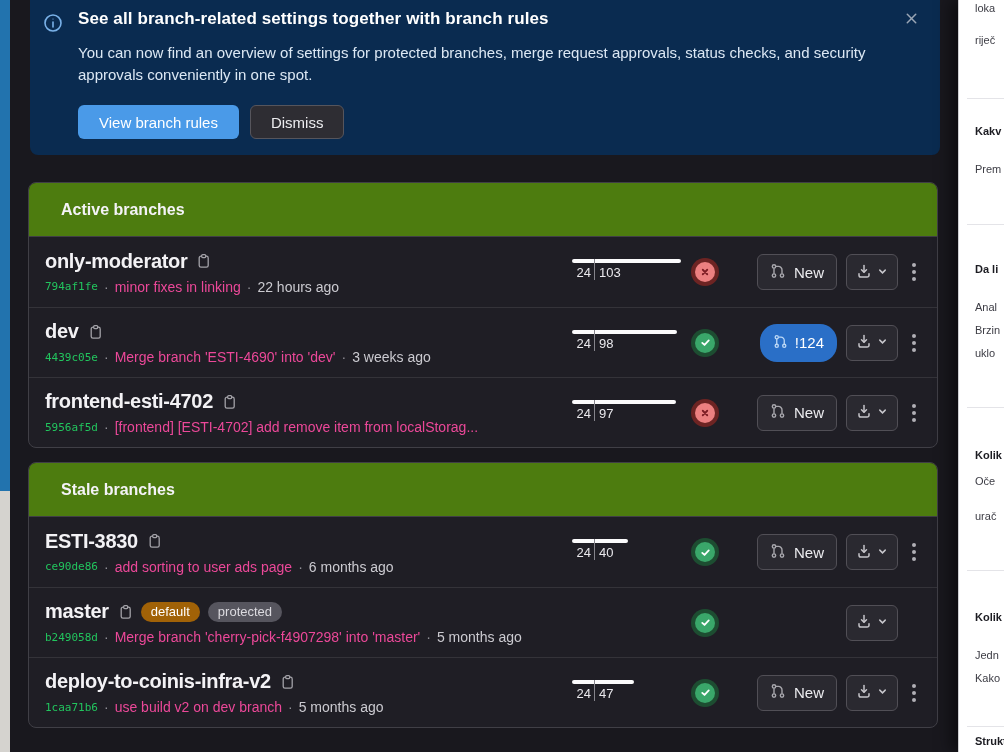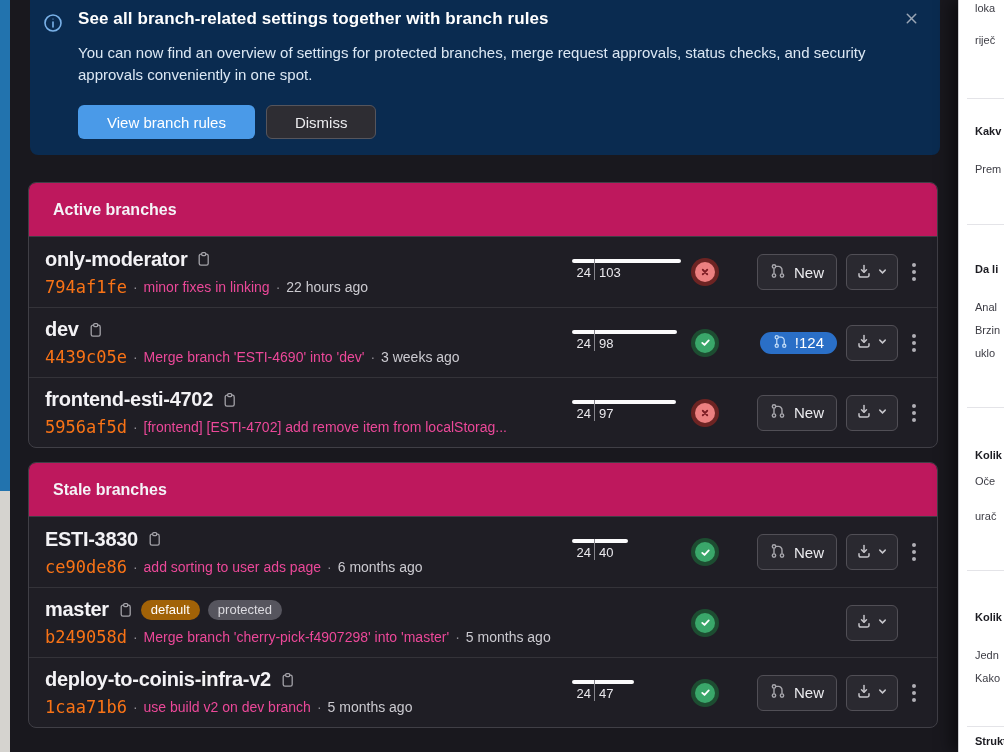--- a/index.html
+++ b/index.html
@@ -13,52 +13,52 @@
   
   .window { position:absolute; left:10px; top:0; width:948px; height:752px; background:#19181e; }
 
   
   .banner { position:absolute; left:30px; top:0; width:910px; height:155px;
             background:#0a2b50; border-radius:0 0 8px 8px; }
   .info-i { position:absolute; left:13px; top:13px; width:20px; height:20px; color:#79b1e8; }
   .b-title { position:absolute; left:48px; top:9px; font-size:17px; font-weight:700; color:#ffffff; letter-spacing:.1px; }
   .b-body  { position:absolute; left:48px; top:42px; width:800px; font-size:15px; line-height:22px; color:#dce8f4; }
   .b-actions { position:absolute; left:48px; top:105px; display:flex; gap:11px; }
-  .btn { height:34px; padding:0 28px; border-radius:6px; font-size:15px; display:flex;
+  .btn { height:34px; padding:0 20px; border-radius:6px; font-size:15px; display:flex;
          align-items:center; border:1px solid transparent; cursor:pointer;
          font-family:"Liberation Sans",sans-serif; }
   .btn-primary { background:#4a9ae8; color:#fff; }
   .btn-dim { background:#2e2d33; border-color:#56555c; color:#ececef; }
   .b-close { position:absolute; right:18px; top:7px; width:22px; height:22px; color:#9aa6b5;
              display:flex; align-items:center; justify-content:center; cursor:pointer; }
 
   
   .card { position:absolute; left:28px; width:910px; background:#1f1e25;
           border:1px solid #403f46; border-radius:8px; overflow:hidden; }
   #card-active { top:182px; }
   #card-stale  { top:462px; }
-  .card-header { height:54px; background:#be185d; border-bottom:1px solid #403f46;
-                 display:flex; align-items:center; padding:0 24px;
+  .card-header { height:54px; background:#4d7c0f; border-bottom:1px solid #403f46;
+                 display:flex; align-items:center; padding:0 32px;
                  font-size:16px; font-weight:700; color:#f4f3f7; }
   .branch-row { height:70px; display:flex; align-items:center; padding:0 16px; }
   .branch-row + .branch-row { border-top:1px solid #343339; }
 
   .b-info { flex:1; min-width:0; }
   .name-line { display:flex; align-items:center; gap:8px; margin-bottom:6px; }
   .b-name { font-family:Liberation Sans, sans-serif; font-size:20px; font-weight:700;
             color:#f3f2f5; text-decoration:none; letter-spacing:-.3px; }
   .copy-btn { width:16px; height:16px; color:#a3a2a8; cursor:pointer; display:flex; }
   .badges { display:flex; gap:8px; }
   .badge { height:20px; padding:0 10px; border-radius:10px; font-size:13px;
            display:flex; align-items:center; }
   .badge.info    { background:#a16207; color:#ffffff; }
   .badge.neutral { background:#56555e; color:#dcdbe0; }
   .commit-line { display:flex; align-items:center; gap:6px; font-size:14px; color:#8f8e95;
                  white-space:nowrap; overflow:hidden; }
-  .sha { font-family:"DejaVu Sans Mono", monospace; font-size:17px; color:#f97316; text-decoration:none; }
+  .sha { font-family:"DejaVu Sans Mono", monospace; font-size:11px; color:#22c55e; text-decoration:none; }
   .msg { color:#ec4899; text-decoration:none; }
   .cdate { color:#cbcad0; }
 
   
   .diverge { width:110px; height:26px; position:relative; flex:none; margin-right:9px; }
   .d-bar  { position:absolute; left:0; top:0; height:4px; border-radius:2px; background:#fbfbfc; }
   .d-tick { position:absolute; left:22px; top:0; width:1px; height:21px; background:#85848b; }
   .d-nums { position:absolute; left:0; top:6px; display:flex; font-size:13px; color:#e9e8ec; }
   .d-behind { width:22px; text-align:right; padding-right:3px; }
   .d-ahead  { padding-left:5px; }
@@ -76,21 +76,21 @@
   .passed svg.glyph-check { display:block; }
   .failed svg.glyph-x     { display:block; }
 
   
   .actions { display:flex; align-items:center; flex:none; }
   .slot-primary { width:81px; display:flex; justify-content:flex-end; }
   .btn-new { height:36px; padding:0 12px; display:flex; align-items:center; gap:8px;
              background:#2a2930; border:1px solid #514f56; border-radius:6px;
              color:#ececef; font-size:15px; cursor:pointer; font-family:"Liberation Sans",sans-serif; }
   .btn-new .mr-ic, .mr-pill .mr-ic { color:#a8a7ad; }
-  .mr-pill { height:22px; padding:0 13px; display:flex; align-items:center; gap:7px;
+  .mr-pill { height:38px; padding:0 13px; display:flex; align-items:center; gap:7px;
              background:#2a6fc7; border-radius:17px; color:#ffffff; font-size:15px;
              text-decoration:none; }
   .mr-pill .mr-ic { color:#bcd8f6; }
   .btn-download { height:36px; width:52px; margin-left:9px; display:flex; align-items:center;
                   justify-content:center; gap:5px; background:#2a2930; border:1px solid #514f56;
                   border-radius:6px; color:#c6c5ca; cursor:pointer; }
   .kebab { width:14px; margin-left:9px; display:flex; flex-direction:column; align-items:center;
            gap:3px; cursor:pointer; }
   .kebab i { width:4px; height:4px; border-radius:50%; background:#b0afb5; }
   .hidden { visibility:hidden; }

